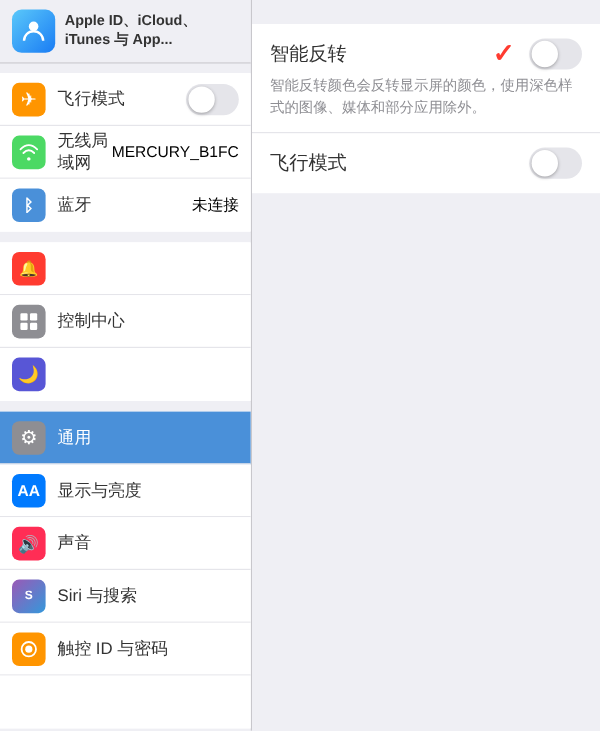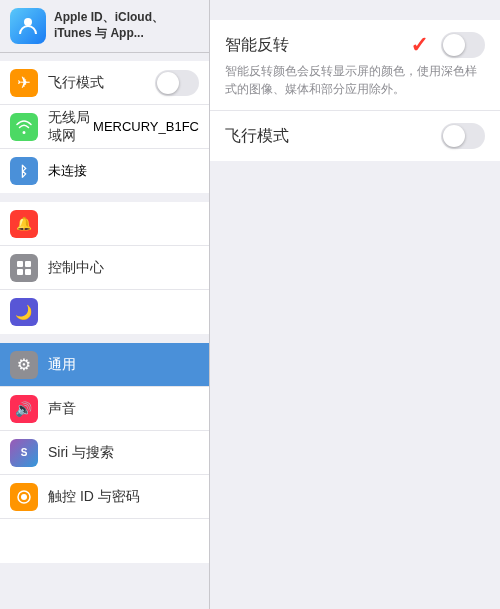--- a/index.html
+++ b/index.html
@@ -225,20 +225,21 @@
             <path d="M8 11a1.5 1.5 0 1 1 0 3 1.5 1.5 0 0 1 0-3z"></path>
             <path d="M3.5 7.5C5 6 6.4 5.2 8 5.2s3 .8 4.5 2.3" stroke="white" stroke-width="1.5" fill="none" stroke-linecap="round"></path>
             <path d="M1 4.5C3.2 2.3 5.5 1 8 1s4.8 1.3 7 3.5" stroke="white" stroke-width="1.5" fill="none" stroke-linecap="round"></path>
           </svg>
         </div>
         <span class="item-label">无线局域网</span>
         <span class="item-value">MERCURY_B1FC</span>
       </div>
       <div class="sidebar-item">
         <div class="item-icon icon-bluetooth" style="font-size:14px; font-weight:bold;">ᛒ</div>
+        <span class="item-label">蓝牙</span>
         <span class="item-value">未连接</span>
       </div>
     </div>
 
     <div class="sidebar-gap"></div>
     <div class="sidebar-section">
       <div class="sidebar-item">
         <div class="item-icon icon-notification" style="font-size:13px;">🔔</div>
       </div>
       <div class="sidebar-item">
@@ -257,20 +258,24 @@
       </div>
     </div>
 
     <div class="sidebar-gap"></div>
     <div class="sidebar-section">
       <div class="sidebar-item active">
         <div class="item-icon icon-general" style="font-size:16px;">⚙</div>
         <span class="item-label">通用</span>
       </div>
       <div class="sidebar-item">
+        <div class="item-icon icon-display">AA</div>
+        <span class="item-label">显示与亮度</span>
+      </div>
+      <div class="sidebar-item">
         <div class="item-icon icon-sound" style="font-size:14px;">🔊</div>
         <span class="item-label">声音</span>
       </div>
       <div class="sidebar-item">
         <div class="item-icon" style="background: linear-gradient(135deg,#9b59b6,#3498db); border-radius:6px; display:flex; align-items:center; justify-content:center; width:28px; height:28px; font-size:10px; color:white; font-weight:bold;">S</div>
         <span class="item-label">Siri 与搜索</span>
       </div>
       <div class="sidebar-item">
         <div class="item-icon icon-touch" style="font-size:14px;">
           <svg width="16" height="16" viewBox="0 0 16 16" fill="white">

